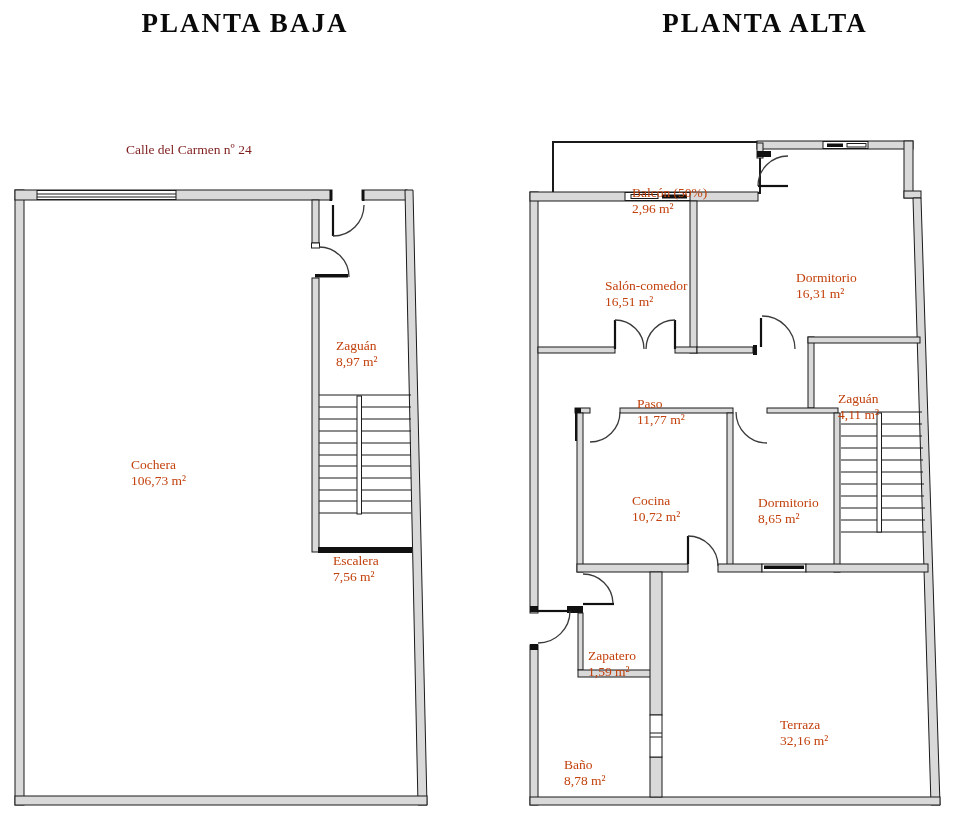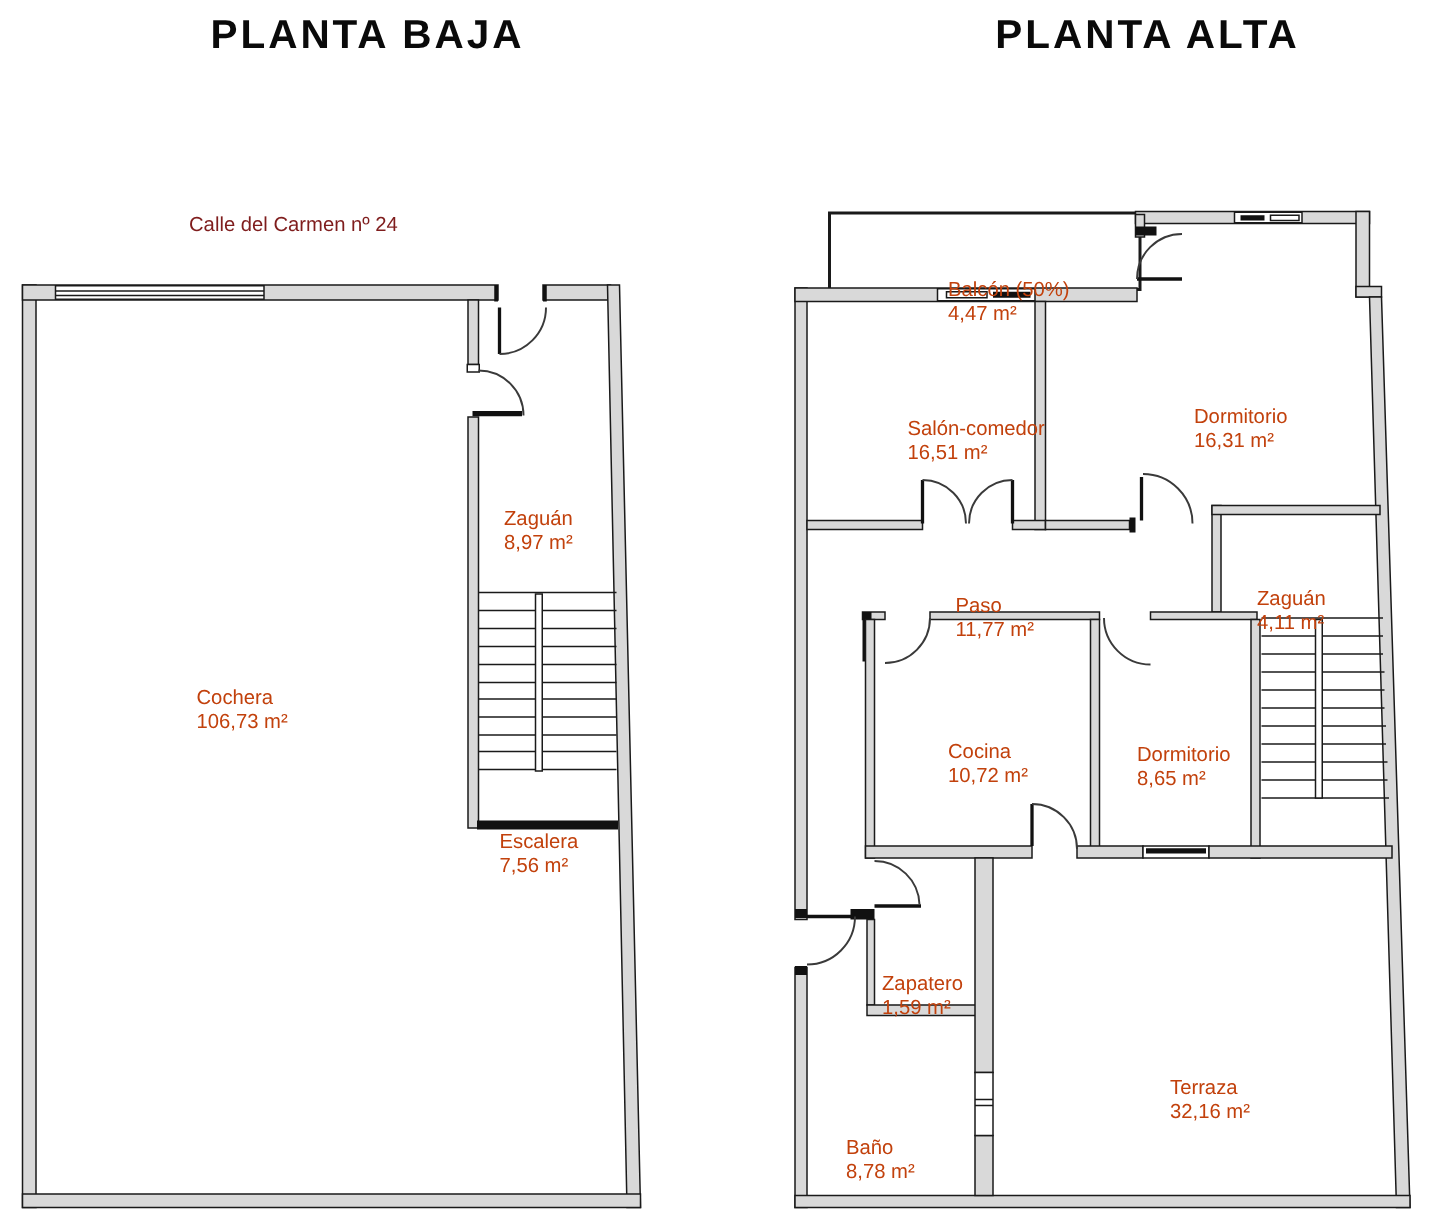--- a/index.html
+++ b/index.html
@@ -1,17 +1,17 @@
 <!DOCTYPE html>
 <html><head>
 <meta charset="utf-8">
 <style>
   html,body{margin:0;padding:0;background:#ffffff;}
   #page{position:relative;width:960px;height:815px;background:#ffffff;overflow:hidden;
-        font-family:Liberation Sans, sans-serif;color:#1f1f1f;}
+        font-family:Liberation Serif, serif;color:#1f1f1f;}
   #plan-svg{position:absolute;left:0;top:0;}
   .title{position:absolute;top:8px;width:390px;text-align:center;
          font-size:27px;font-weight:bold;letter-spacing:2px;color:#0a0a0a;}
   .lbl{position:absolute;font-size:13.5px;line-height:15.5px;color:#c2410c;white-space:nowrap;margin-top:37px;}
   .addr{position:absolute;font-size:13.5px;color:#7f1d1d;white-space:nowrap;}
   .website{position:absolute;left:717px;top:770px;width:220px;text-align:right;
            font-size:18px;font-weight:bold;color:#0a0a0a;letter-spacing:0.5px;}
 </style>
 </head>
 <body>
@@ -207,21 +207,21 @@
     <div>Cochera</div>
     <div>106,73 m²</div>
   </div>
   <div class="lbl" style="left:333px;top:516px;">
     <div>Escalera</div>
     <div>7,56 m²</div>
   </div>
 
   <div class="lbl" style="left:632px;top:148px;">
     <div>Balcón (50%)</div>
-    <div>4,47 m²</div>
+    <div>2,96 m²</div>
   </div>
   <div class="lbl" style="left:605px;top:241px;">
     <div>Salón-comedor</div>
     <div>16,51 m²</div>
   </div>
   <div class="lbl" style="left:796px;top:233px;">
     <div>Dormitorio</div>
     <div>16,31 m²</div>
   </div>
   <div class="lbl" style="left:637px;top:359px;">

